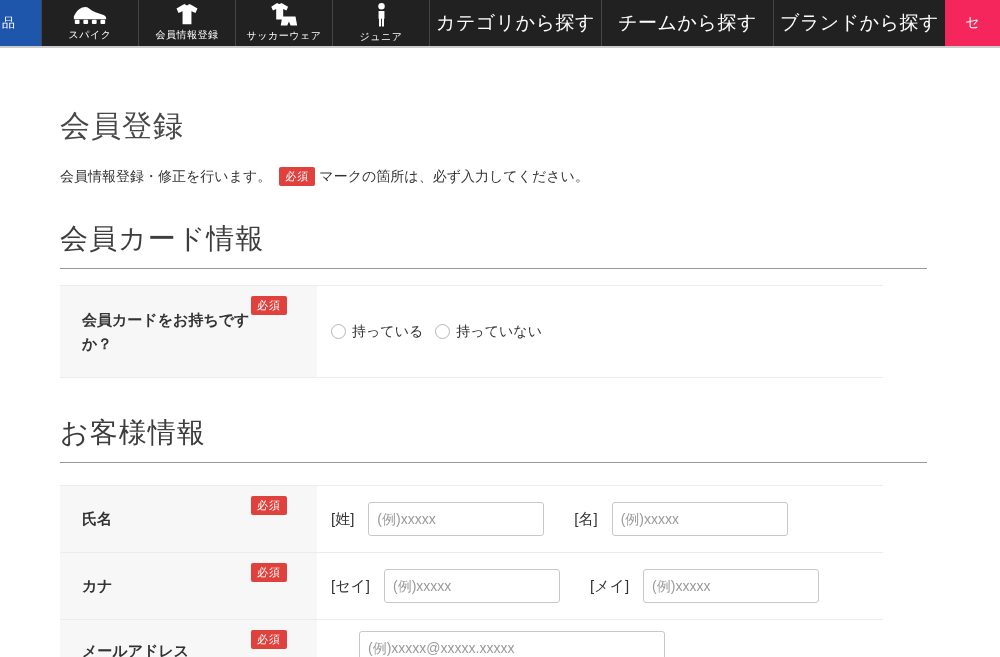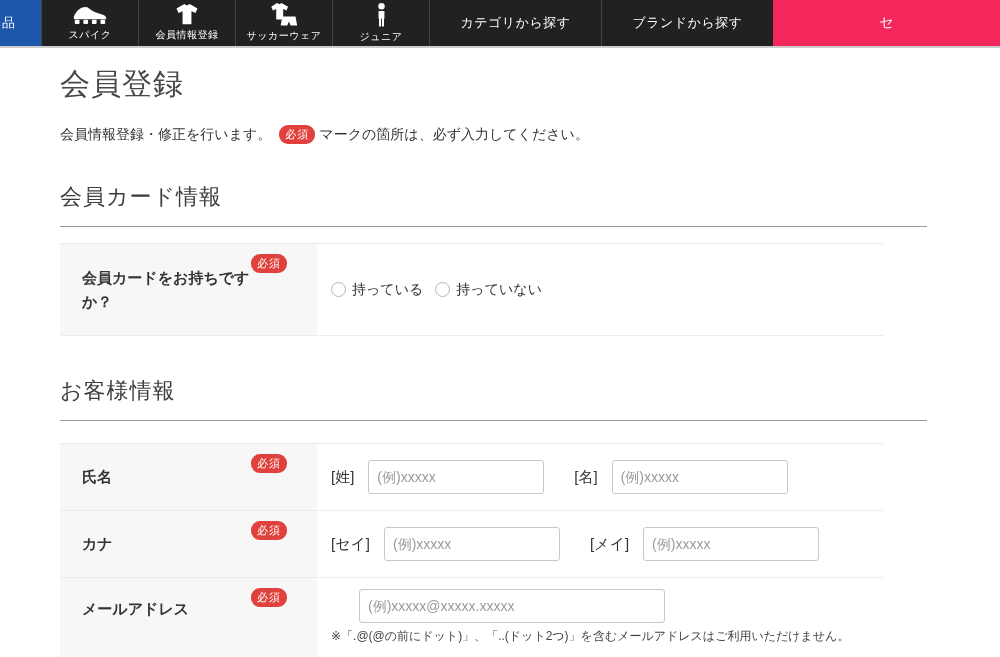--- a/index.html
+++ b/index.html
@@ -15,34 +15,34 @@
   .nav { display:flex; height:48px; background:var(--c-nav); border-bottom:2px solid #ccc; align-items:stretch; }
   .nav-blue { width:41px; background:var(--c-blue); color:#fff; font-size:13px;
               display:flex; align-items:center; padding-left:2px; overflow:hidden; }
   .nav-icon-item { width:97px; display:flex; flex-direction:column; align-items:center;
                    justify-content:center; gap:3px; color:#fff; cursor:pointer;
                    border-left:1px solid #454545; }
   .nav-icon-item:first-of-type { border-left:none; }
   .nav-icon-item svg { display:block; }
   .nav-icon-label { font-size:10px; letter-spacing:.5px; white-space:nowrap; }
   .nav-text-item { width:172px; display:flex; align-items:center; justify-content:center;
-                   color:#fff; font-size:13px; letter-spacing:.5px; cursor:pointer;
+                   color:#fff; font-size:19px; letter-spacing:.5px; cursor:pointer;
                    border-left:1px solid #454545; }
   .nav-pink { flex:1; background:var(--c-pink); color:#fff; font-size:14px;
               display:flex; align-items:center; justify-content:center; overflow:hidden;
               white-space:nowrap; cursor:pointer; }
   
   .main { padding:0 73px 0 60px; }
-  h1.page-title { margin-top:19px; font-size:30px; font-weight:400; color:#484848;
+  h1.page-title { margin-top:61px; font-size:30px; font-weight:400; color:#484848;
                   line-height:34px; letter-spacing:1px; }
   .intro { margin-top:24px; font-size:14px; color:#333; display:flex; align-items:center; }
   .badge-req { background:var(--c-red); color:#fff; font-size:11px; line-height:1;
-               padding:4px 6px; border-radius:9px; letter-spacing:1px; white-space:nowrap; }
+               padding:4px 6px; border-radius:2px; letter-spacing:1px; white-space:nowrap; }
   .intro .badge-req { margin:0 4px 0 8px; }
-  h2.section-title { margin-top:40px; font-size:22px; font-weight:400; color:#3d3d3d;
+  h2.section-title { margin-top:40px; font-size:28px; font-weight:400; color:#3d3d3d;
                      line-height:26px; padding-bottom:16px; border-bottom:1px solid var(--c-h2line);
                      letter-spacing:1px; }
   h2.section-title.second { margin-top:42px; }
   
   .form-table { width:823px; margin-top:16px; }
   .form-table.second { margin-top:22px; }
   .form-row { display:flex; border-top:1px solid var(--c-rowline); }
   .form-row:last-child { border-bottom:1px solid var(--c-rowline); }
   .row-label { width:257px; background:var(--c-cell); position:relative;
                display:flex; align-items:center; padding:14px 20px 14px 22px; }
@@ -118,20 +118,23 @@
         <path d="M2.8 8.5 H9.2 V17 H8.7 V25.5 H6.5 V17 H5.5 V25.5 H3.3 V17 H2.8 Z"></path>
       </svg>
     </span>
     <span class="nav-icon-label">ジュニア</span>
   </div>
 
   <div class="nav-text-item">
     <span>カテゴリから探す</span>
   </div>
   <div class="nav-text-item">
+    <span>チームから探す</span>
+  </div>
+  <div class="nav-text-item">
     <span>ブランドから探す</span>
   </div>
 
   <div class="nav-pink">
     <span>セ</span>
   </div>
 </div>
 
 <div class="main">
 

